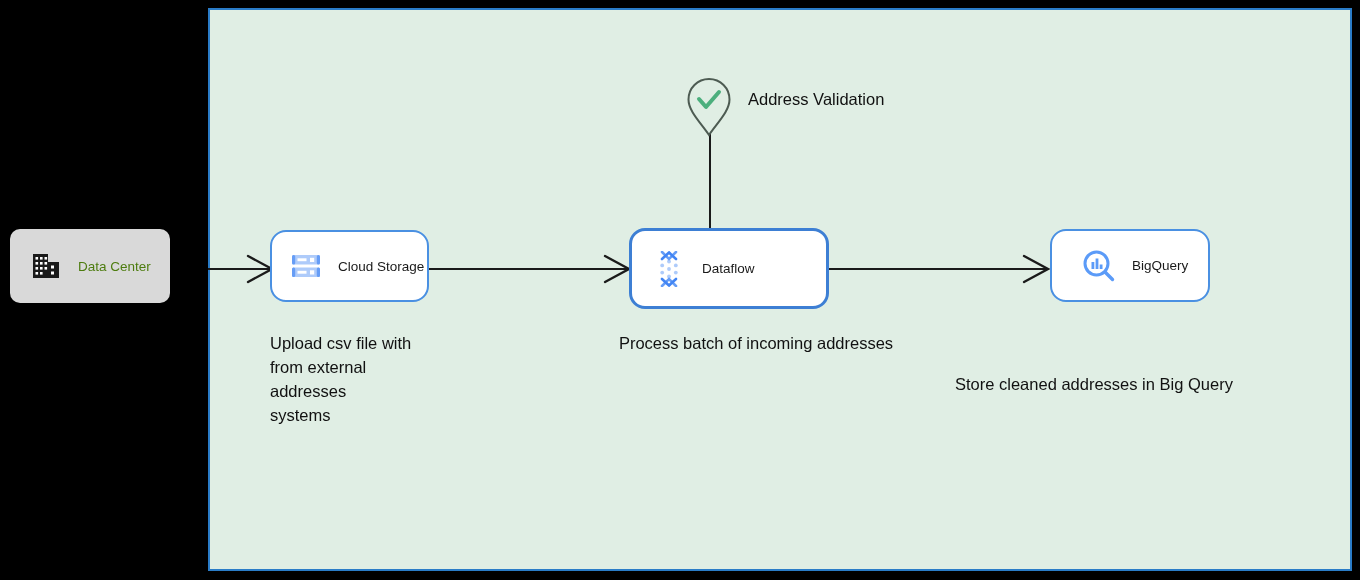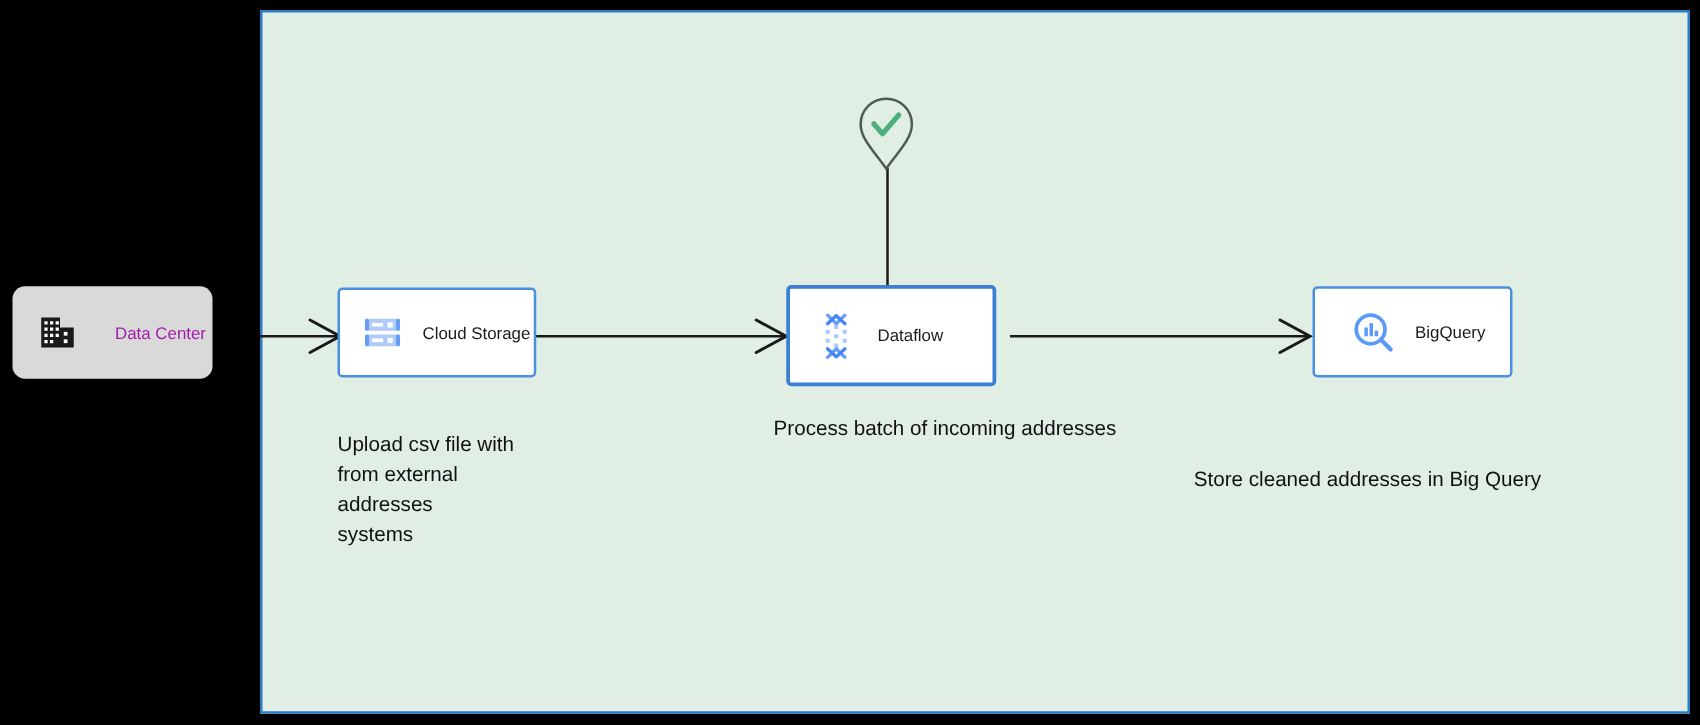--- a/index.html
+++ b/index.html
@@ -27,42 +27,42 @@
     border: 2px solid #2a7cc7;
     box-sizing: border-box;
   }
 
   
   .node {
     position: absolute;
     box-sizing: border-box;
     display: flex;
     align-items: center;
-    border-radius: 4px;
+    border-radius: 16px;
   }
   .node .node-label {
     color: #1a1a1a;
     white-space: nowrap;
   }
 
   
   .node-datacenter {
     left: 10px;
     top: 229px;
     width: 160px;
     height: 74px;
     background: #d9d9d9;
     border: none;
     border-radius: 10px;
     padding-left: 22px;
   }
   .node-datacenter .node-label {
     font-size: 13.5px;
-    margin-left: 32px;
-    color: #a21caf;
+    margin-left: 18px;
+    color: #4d7c0f;
   }
 
   
   .node-gcp {
     background: #ffffff;
     border: 2px solid #4a90e2;
   }
   .node-gcp.selected {
     border: 3px solid #3d7fd4;
   }
@@ -74,21 +74,21 @@
   .node-cloudstorage {
     left: 270px;
     top: 230px;
     width: 159px;
     height: 72px;
     padding-left: 18px;
   }
   .node-dataflow {
     left: 629px;
     top: 228px;
-    width: 168px;
+    width: 200px;
     height: 81px;
     padding-left: 20px;
   }
   .node-bigquery {
     left: 1050px;
     top: 229px;
     width: 160px;
     height: 73px;
     padding-left: 30px;
   }
@@ -125,21 +125,21 @@
 
   
   .caption {
     position: absolute;
     color: #111111;
     font-size: 16.5px;
     line-height: 24px;
   }
   .caption-storage {
     left: 270px;
-    top: 344px;
+    top: 331px;
     width: 210px;
     text-align: left;
   }
   .caption-dataflow {
     left: 540px;
     top: 331px;
     width: 432px;
     text-align: center;
   }
   .caption-bigquery {
@@ -172,20 +172,21 @@
 
 <svg class="connector" style="left:702px; top:134px;" width="16" height="98" viewBox="0 0 16 98">
   <line x1="8" y1="0" x2="8" y2="96" stroke="#1a1a1a" stroke-width="2"></line>
 </svg>
 
 <svg class="api-marker" viewBox="0 0 46 62">
   <path d="M23 3 C11.5 3 2.5 12 2.5 23.5 C2.5 35 14 46 23 59 C32 46 43.5 35 43.5 23.5 C43.5 12 34.5 3 23 3 Z" fill="none" stroke="#4d5b52" stroke-width="2"></path>
   <polyline points="13,23 20,31 33,16" fill="none" stroke="#4caf7d" stroke-width="4" stroke-linecap="round" stroke-linejoin="round"></polyline>
 </svg>
 <div class="api-label">
+  <div>Address Validation</div>
 </div>
 
 <div class="node node-datacenter">
   <span class="icon-wrap">
     <svg width="28" height="26" viewBox="0 0 28 26">
       <rect x="1" y="1" width="15" height="24" fill="#1a1a1a"></rect>
       <rect x="16" y="9" width="11" height="16" fill="#1a1a1a"></rect>
       <rect x="3.5" y="4" width="2.6" height="2.6" fill="#ffffff"></rect>
       <rect x="8" y="4" width="2.6" height="2.6" fill="#ffffff"></rect>
       <rect x="12.5" y="4" width="2.6" height="2.6" fill="#ffffff"></rect>

